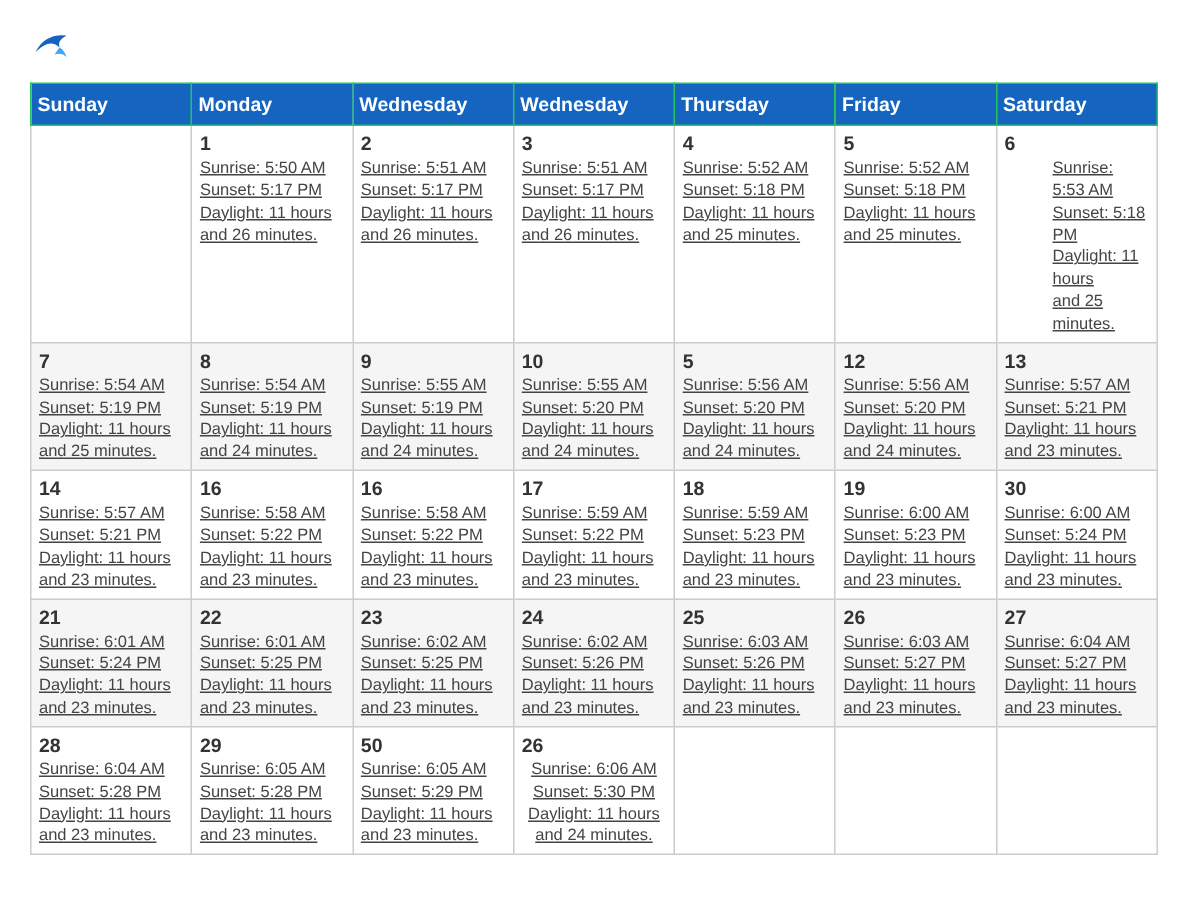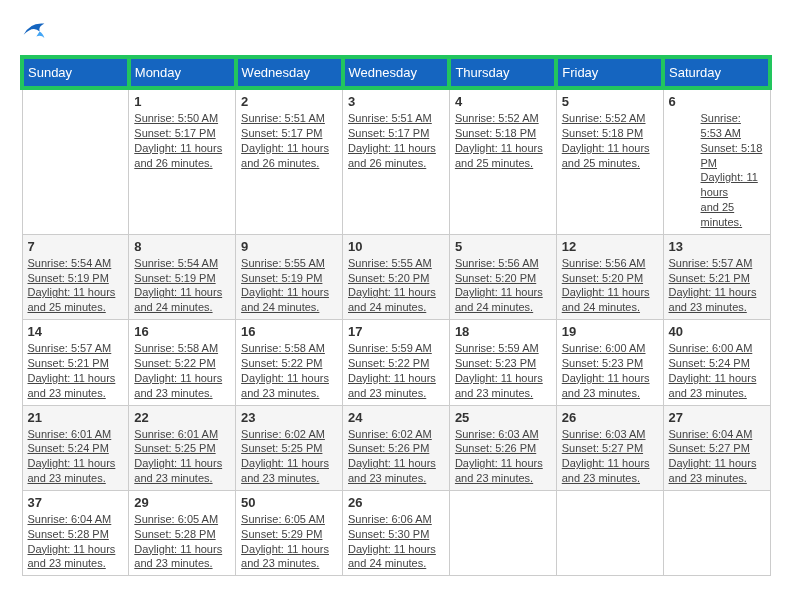--- a/index.html
+++ b/index.html
@@ -51,22 +51,22 @@
       width: 100%;
       border-collapse: collapse;
       font-size: 11px;
     }
     .calendar th {
       background-color: #1565c0;
       color: #fff;
       padding: 6px 4px;
       text-align: left;
       font-size: 13px;
-      font-weight: normal;
-      border: 4px solid #22c55e;
+      font-weight: bold;
+      border: 1px solid #22c55e;
     }
     .calendar td {
       border: 1px solid #ccc;
       vertical-align: top;
       padding: 4px 5px;
       width: 107px;
       min-height: 80px;
       color: #333;
     }
     .calendar td .day-num {
@@ -259,21 +259,21 @@
 and 23 minutes.</div>
           </td>
           <td>
             <span class="day-num">19</span>
             <div class="cell-text" style="white-space: pre-line;">Sunrise: 6:00 AM
 Sunset: 5:23 PM
 Daylight: 11 hours
 and 23 minutes.</div>
           </td>
           <td>
-            <span class="day-num">40</span>
+            <span class="day-num">30</span>
             <div class="cell-text" style="white-space: pre-line;">Sunrise: 6:00 AM
 Sunset: 5:24 PM
 Daylight: 11 hours
 and 23 minutes.</div>
           </td>
         </tr>
         <tr>
           <td>
             <span class="day-num">21</span>
             <div class="cell-text" style="white-space: pre-line;">Sunrise: 6:01 AM
@@ -319,21 +319,21 @@
           <td>
             <span class="day-num">27</span>
             <div class="cell-text" style="white-space: pre-line;">Sunrise: 6:04 AM
 Sunset: 5:27 PM
 Daylight: 11 hours
 and 23 minutes.</div>
           </td>
         </tr>
         <tr>
           <td>
-            <span class="day-num">37</span>
+            <span class="day-num">28</span>
             <div class="cell-text" style="white-space: pre-line;">Sunrise: 6:04 AM
 Sunset: 5:28 PM
 Daylight: 11 hours
 and 23 minutes.</div>
           </td>
           <td>
             <span class="day-num">29</span>
             <div class="cell-text" style="white-space: pre-line;">Sunrise: 6:05 AM
 Sunset: 5:28 PM
 Daylight: 11 hours
@@ -341,21 +341,21 @@
           </td>
           <td>
             <span class="day-num">50</span>
             <div class="cell-text" style="white-space: pre-line;">Sunrise: 6:05 AM
 Sunset: 5:29 PM
 Daylight: 11 hours
 and 23 minutes.</div>
           </td>
           <td>
             <span class="day-num">26</span>
-            <div class="cell-text" style="white-space: pre-line;">Sunrise: 6:06 AM
+            <div class="cell-text" style="white-space: pre-line; text-align: center;">Sunrise: 6:06 AM
 Sunset: 5:30 PM
 Daylight: 11 hours
 and 24 minutes.</div>
           </td>
           <td class="empty-cell"></td>
           <td class="empty-cell"></td>
           <td class="empty-cell"></td>
         </tr>
       </tbody>
   </table>

